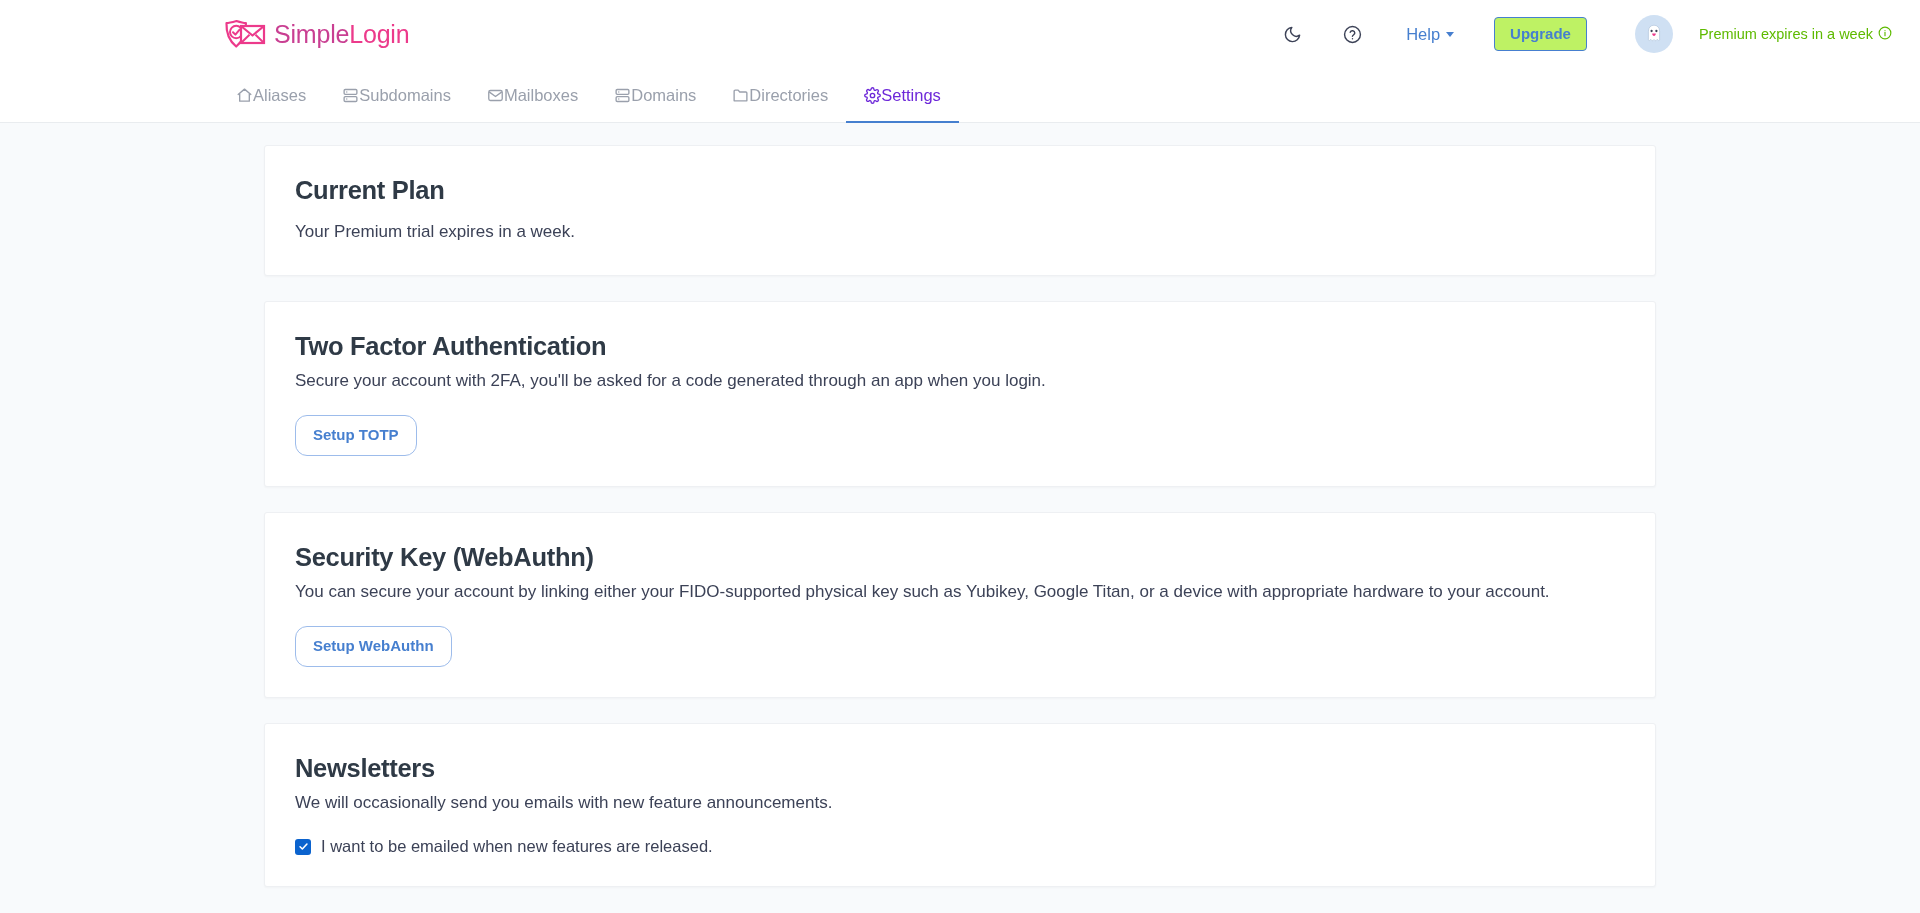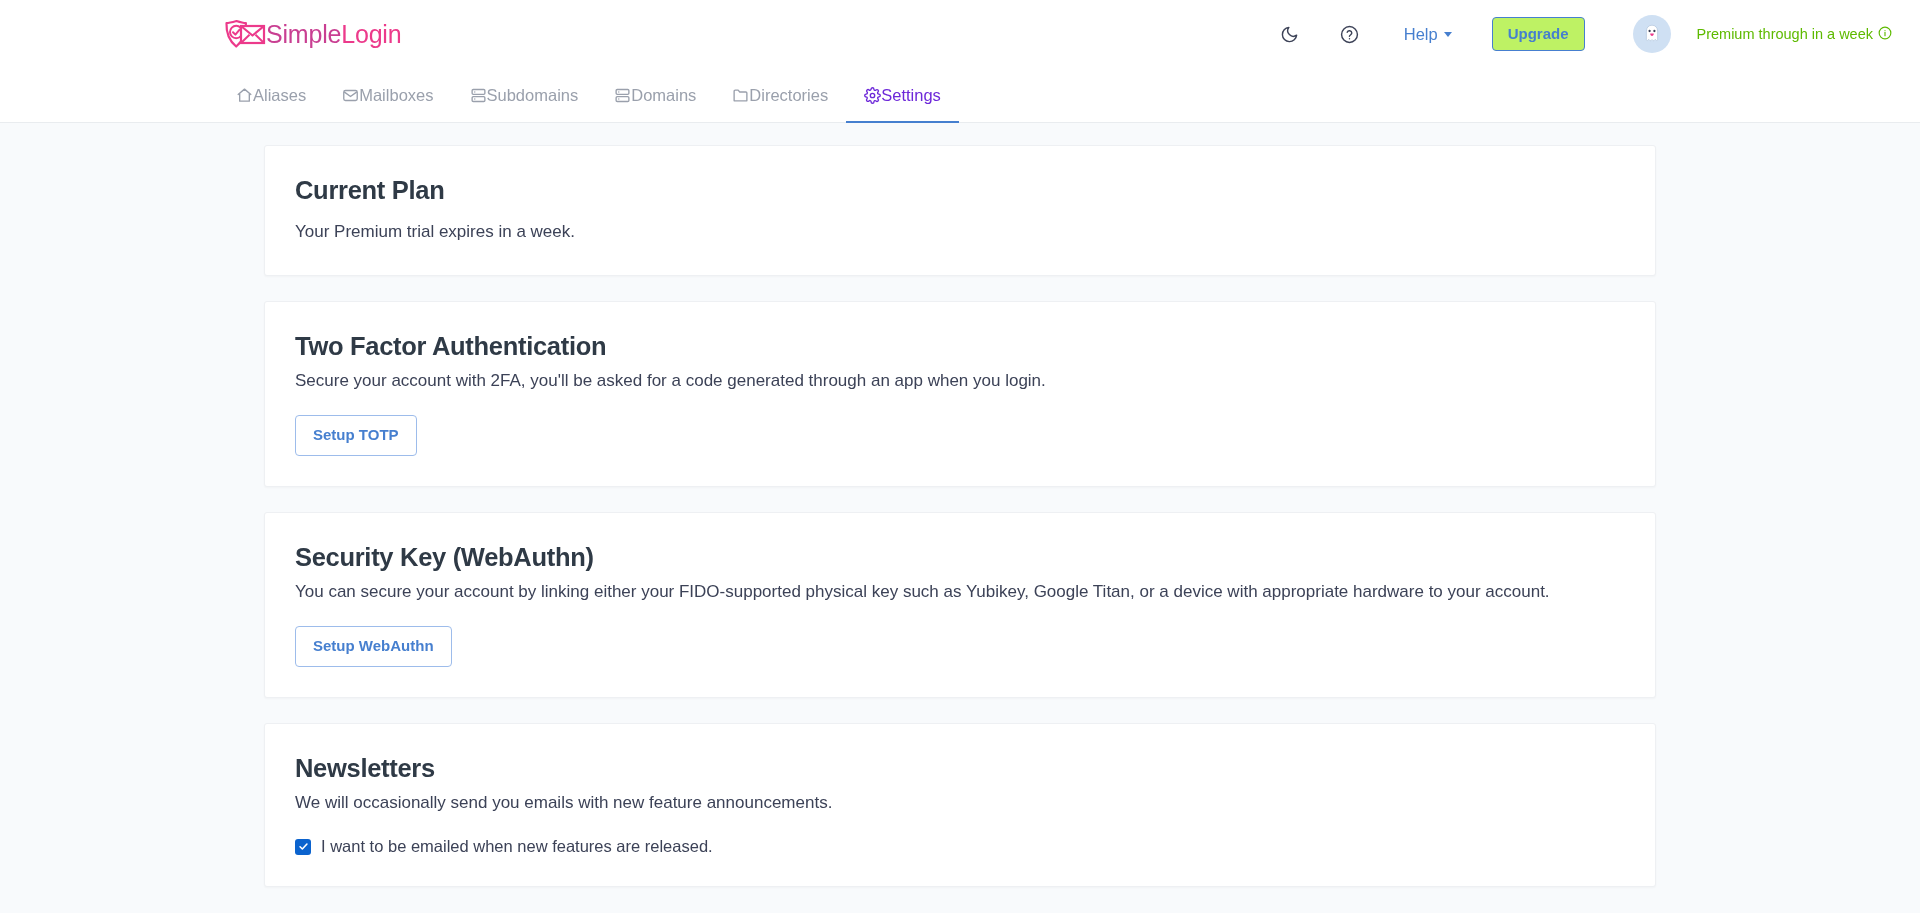--- a/index.html
+++ b/index.html
@@ -23,20 +23,21 @@
     background: #ffffff;
     display: flex;
     align-items: center;
     padding: 0 0 0 224px;
     position: relative;
   }
 
   .brand {
     display: flex;
     align-items: center;
+    gap: 8px;
     text-decoration: none;
     user-select: none;
   }
 
   .brand-logo { width: 42px; height: 30px; display: block; flex: none; }
 
   .brand-text {
     font-size: 25px;
     letter-spacing: -0.2px;
     font-weight: 400;
@@ -200,21 +201,21 @@
   }
 
   .card.tight .card-title { margin-bottom: 7px; }
 
   .outline-btn {
     display: inline-block;
     margin-top: 22px;
     border: 1px solid #9dbceb;
     color: #467fcf;
     background: #fff;
-    border-radius: 4px;
+    border-radius: 12px;
     font-size: 15px;
     font-weight: bold;
     font-family: "Liberation Sans", sans-serif;
     padding: 11px 17px;
     cursor: pointer;
     line-height: 1.1;
   }
 
   .check-row {
     display: flex;
@@ -290,21 +291,21 @@
         <span>
           <svg width="24" height="24" viewBox="0 0 24 24">
             <path d="M12 3.2c-3.4 0-5.6 2.5-5.6 5.9v8.6c0 .7.8 1.1 1.3.6l1-1 1.2 1.2c.3.3.8.3 1.1 0l1-1 1 1c.3.3.8.3 1.1 0l1.2-1.2 1 1c.5.5 1.3.1 1.3-.6V9.1c0-3.4-2.2-5.9-5.6-5.9z" fill="#ffffff" stroke="#b7c9de" stroke-width="0.8"></path>
             <circle cx="9.6" cy="9" r="1.15" fill="#3c4257"></circle>
             <circle cx="14.4" cy="9" r="1.15" fill="#3c4257"></circle>
             <path d="M10.2 11.6h3.6c0 1.4-.8 2.3-1.8 2.3s-1.8-.9-1.8-2.3z" fill="#ec3a8b"></path>
           </svg>
         </span>
       </div>
       <div class="premium-note">
-        <span>Premium through in a week</span>
+        <span>Premium expires in a week</span>
         <span class="info-ico">
           <svg width="14" height="14" viewBox="0 0 24 24" fill="none" stroke="#5eba00" stroke-width="2" stroke-linecap="round">
             <circle cx="12" cy="12" r="10"></circle>
             <line x1="12" y1="11" x2="12" y2="16.5"></line>
             <circle cx="12" cy="7.8" r="1" fill="#5eba00" stroke="none"></circle>
           </svg>
         </span>
       </div>
     </div>
 
@@ -318,38 +319,38 @@
       <svg width="17" height="17" viewBox="0 0 24 24" fill="none" stroke="currentColor" stroke-width="1.9" stroke-linecap="round" stroke-linejoin="round">
         <path d="M3 10.5 12 3l9 7.5"></path>
           <path d="M5.2 9.6V20h13.6V9.6"></path>
       </svg>
     </span>
     <span>Aliases</span>
   </a>
 
   <a class="nav-item">
     <span>
-      <svg width="17" height="17" viewBox="0 0 24 24" fill="none" stroke="currentColor" stroke-width="1.9" stroke-linecap="round" stroke-linejoin="round">
-        <rect x="2.5" y="5" width="19" height="14" rx="2.4"></rect>
-        <path d="M3.5 7.2 12 13.4l8.5-6.2"></path>
-      </svg>
-    </span>
-    <span>Mailboxes</span>
-  </a>
-
-  <a class="nav-item">
-    <span>
       <svg width="17" height="17" viewBox="0 0 24 24" fill="none" stroke="currentColor" stroke-width="1.9" stroke-linejoin="round">
         <rect x="3" y="3.5" width="18" height="7" rx="1.6"></rect>
         <rect x="3" y="13.5" width="18" height="7" rx="1.6"></rect>
         <line x1="6.7" y1="7" x2="6.75" y2="7" stroke-linecap="round"></line>
         <line x1="6.7" y1="17" x2="6.75" y2="17" stroke-linecap="round"></line>
       </svg>
     </span>
     <span>Subdomains</span>
+  </a>
+
+  <a class="nav-item">
+    <span>
+      <svg width="17" height="17" viewBox="0 0 24 24" fill="none" stroke="currentColor" stroke-width="1.9" stroke-linecap="round" stroke-linejoin="round">
+        <rect x="2.5" y="5" width="19" height="14" rx="2.4"></rect>
+        <path d="M3.5 7.2 12 13.4l8.5-6.2"></path>
+      </svg>
+    </span>
+    <span>Mailboxes</span>
   </a>
 
   <a class="nav-item">
     <span>
       <svg width="17" height="17" viewBox="0 0 24 24" fill="none" stroke="currentColor" stroke-width="1.9" stroke-linejoin="round">
         <rect x="3" y="3.5" width="18" height="7" rx="1.6"></rect>
         <rect x="3" y="13.5" width="18" height="7" rx="1.6"></rect>
         <line x1="6.7" y1="7" x2="6.75" y2="7" stroke-linecap="round"></line>
         <line x1="6.7" y1="17" x2="6.75" y2="17" stroke-linecap="round"></line>
       </svg>

